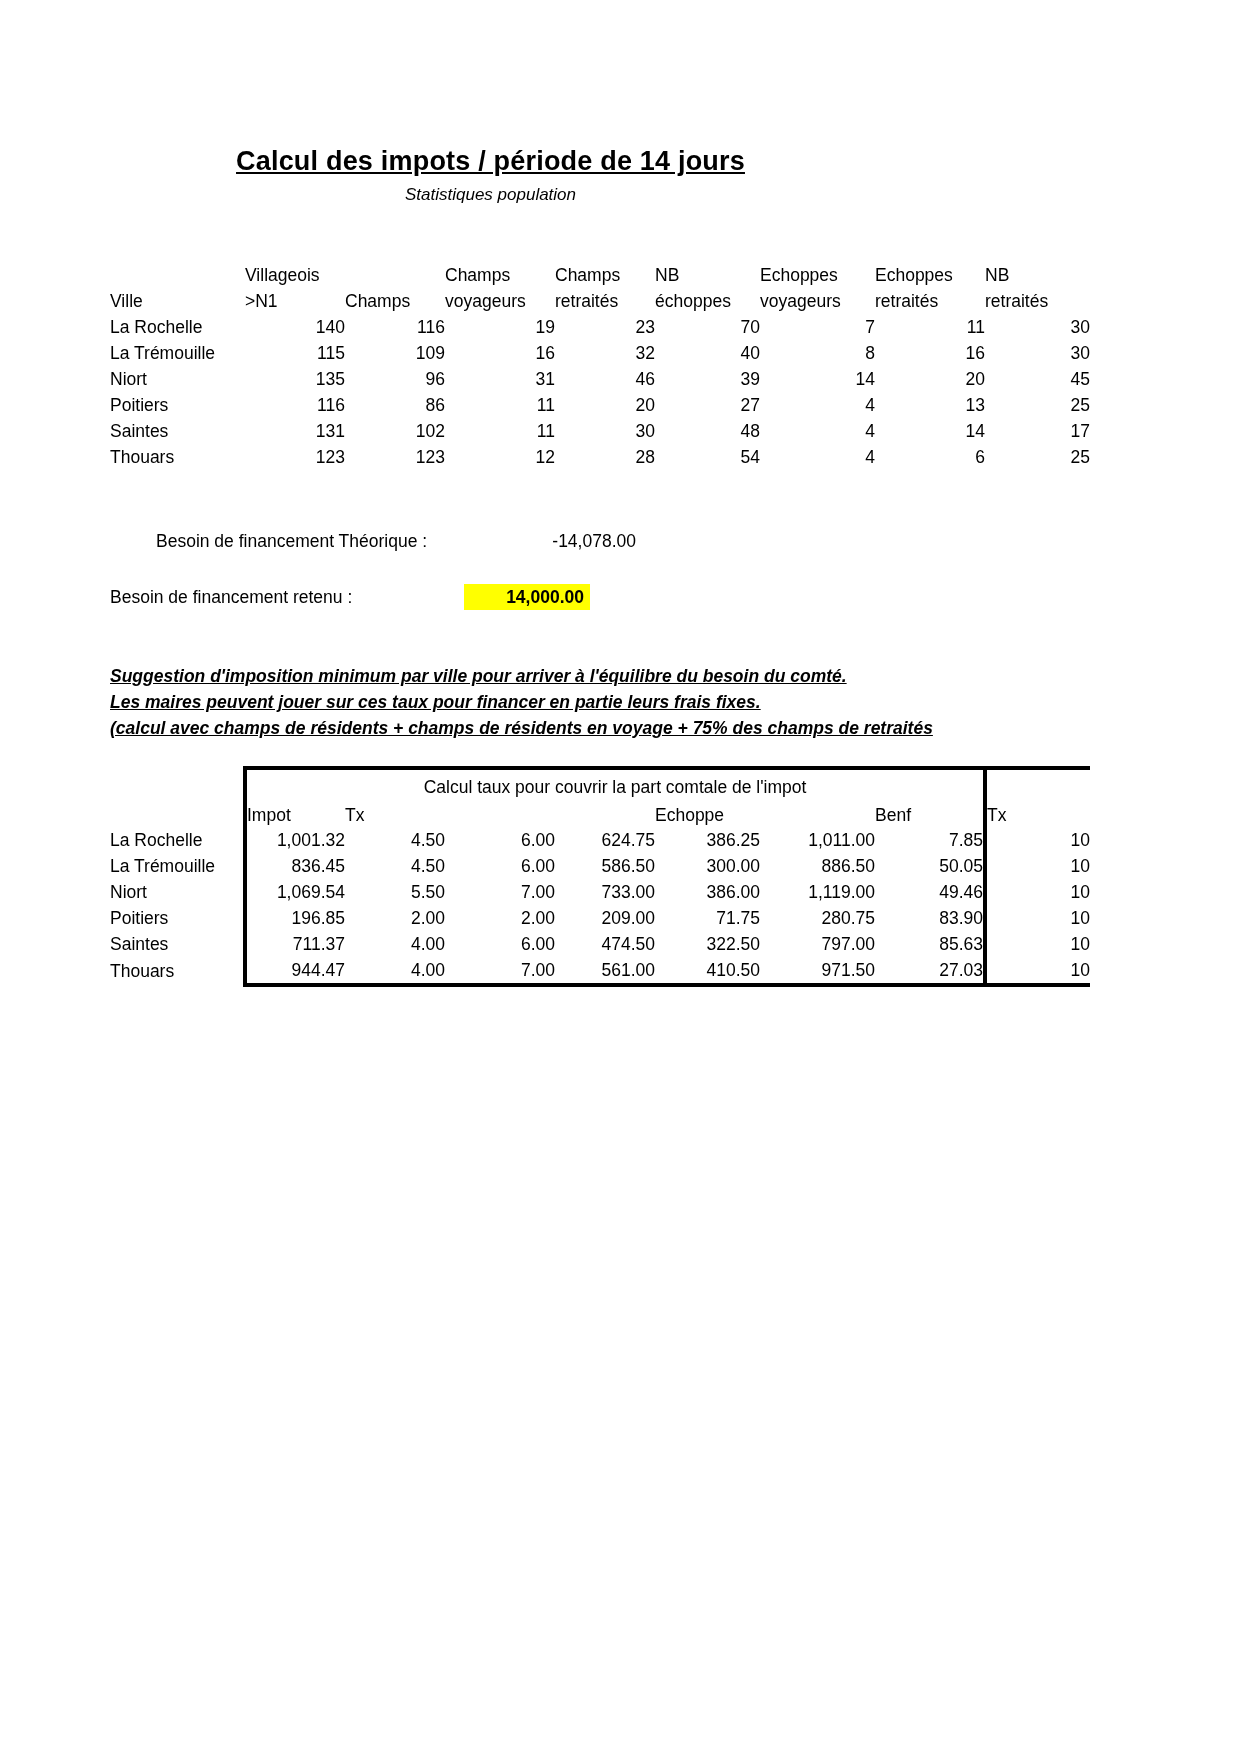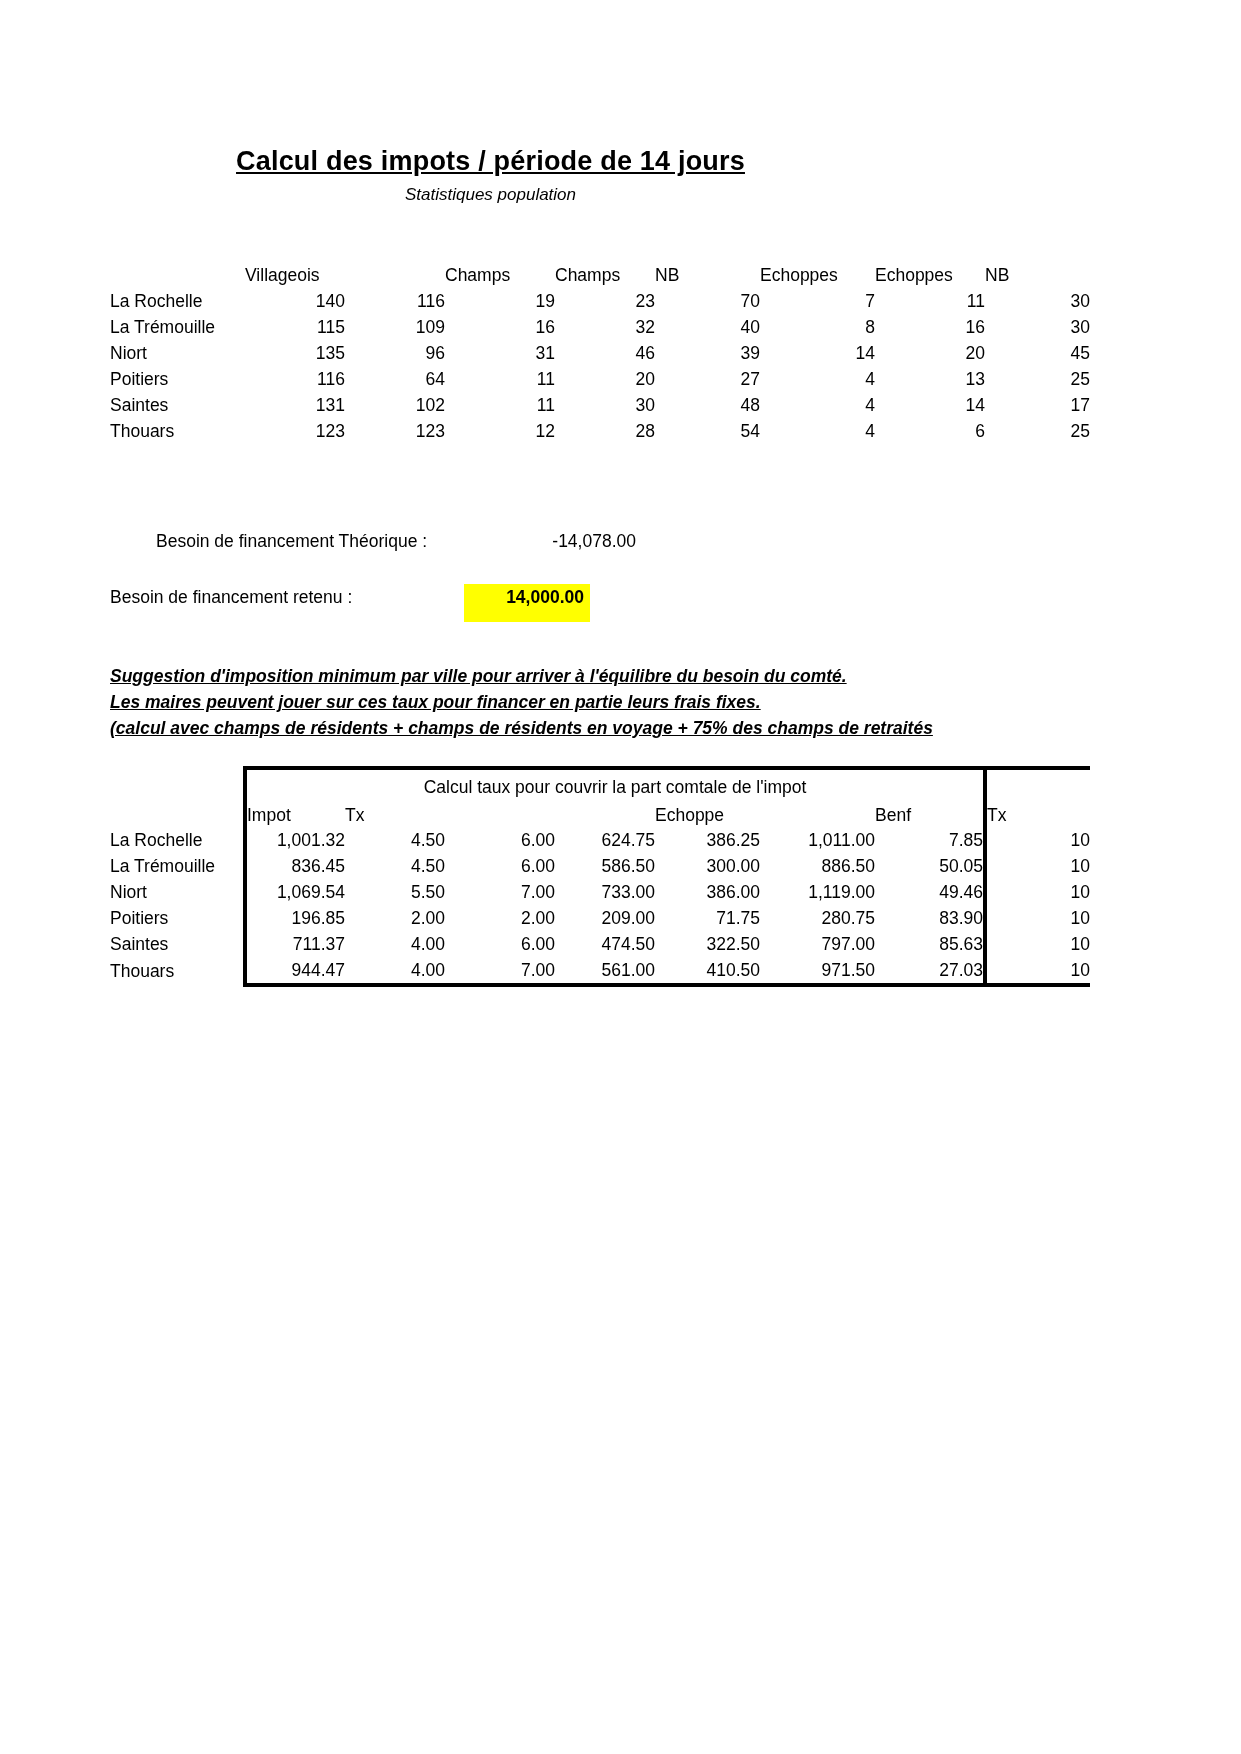--- a/index.html
+++ b/index.html
@@ -40,21 +40,21 @@
   .fin-line{
     position:absolute;left:110px;width:480px;height:26px;line-height:26px;
     font-size:17.5px;
   }
   #fin-theoretical{top:528px;margin-left:46px;}
   #fin-retained{top:584px;}
   .fin-label{position:absolute;left:0;top:0;}
   .fin-value{position:absolute;right:0;top:0;text-align:right;}
   .hl{
     background:#ffff00;font-weight:bold;display:inline-block;
-    padding:0 6px 12px 42px;
+    padding:0 6px 0 42px;
   }
   .suggestion-block{
     position:absolute;left:110px;top:663px;width:1050px;
     font-size:17.5px;font-weight:bold;font-style:italic;line-height:26px;
   }
   .suggestion-block div{text-decoration:underline;}
 </style>
 </head>
 <body>
 
@@ -79,20 +79,31 @@
       <tr>
         <td class="hdr"></td>
         <td class="hdr">Villageois</td>
         <td class="hdr"></td>
         <td class="hdr">Champs</td>
         <td class="hdr">Champs</td>
         <td class="hdr">NB</td>
         <td class="hdr">Echoppes</td>
         <td class="hdr">Echoppes</td>
         <td class="hdr">NB</td>
+      </tr>
+      <tr>
+        <td class="hdr">Ville</td>
+        <td class="hdr">&gt;N1</td>
+        <td class="hdr">Champs</td>
+        <td class="hdr">voyageurs</td>
+        <td class="hdr">retraités</td>
+        <td class="hdr">échoppes</td>
+        <td class="hdr">voyageurs</td>
+        <td class="hdr">retraités</td>
+        <td class="hdr">retraités</td>
       </tr>
     </thead>
     <tbody>
         <tr>
           <td class="ville">La Rochelle</td>
           <td class="num">140</td>
           <td class="num">116</td>
           <td class="num">19</td>
           <td class="num">23</td>
           <td class="num">70</td>
@@ -118,21 +129,21 @@
           <td class="num">31</td>
           <td class="num">46</td>
           <td class="num">39</td>
           <td class="num">14</td>
           <td class="num">20</td>
           <td class="num">45</td>
         </tr>
         <tr>
           <td class="ville">Poitiers</td>
           <td class="num">116</td>
-          <td class="num">64</td>
+          <td class="num">86</td>
           <td class="num">11</td>
           <td class="num">20</td>
           <td class="num">27</td>
           <td class="num">4</td>
           <td class="num">13</td>
           <td class="num">25</td>
         </tr>
         <tr>
           <td class="ville">Saintes</td>
           <td class="num">131</td>

